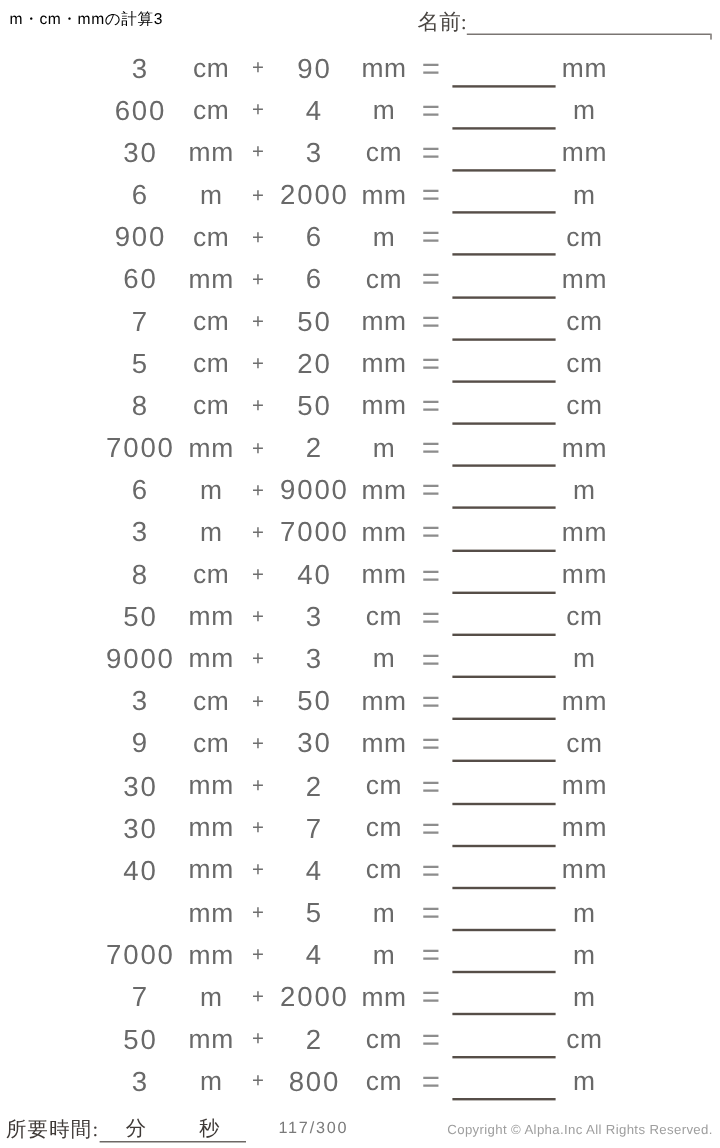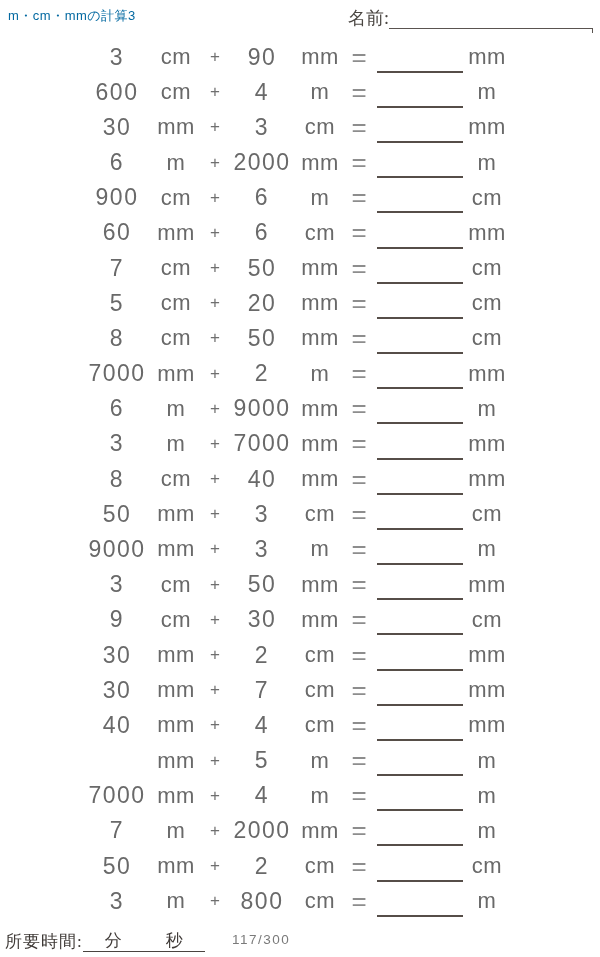--- a/index.html
+++ b/index.html
@@ -6,21 +6,21 @@
   .page{
     position:relative;
     width:600px;height:957px;
     background:#ffffff;
     font-family:"Liberation Sans","DejaVu Sans",sans-serif;
     overflow:hidden;
   }
   
   .title{
     position:absolute;left:8px;top:7px;
-    font-size:13px;color:#0369a1;letter-spacing:0.5px;
+    font-size:13px;color:#000000;letter-spacing:0.5px;
   }
   .name-area{
     position:absolute;left:348px;top:6px;width:244px;height:24px;
     display:flex;align-items:center;
   }
   .name-label{
     font-family:"Liberation Serif","DejaVu Serif",serif;
     font-size:18px;color:#4a4642;line-height:22px;white-space:nowrap;
   }
   .name-line{
@@ -364,14 +364,15 @@
 
   <div class="time-area">
     <span class="time-label">所要時間:</span>
     <span class="time-line">
       <span>分</span>
       <span>秒</span>
     </span>
   </div>
 
   <div class="page-number">117/300</div>
+  <div class="copyright">Copyright © Alpha.Inc All Rights Reserved.</div>
 
 </div>
 
 </body></html>

